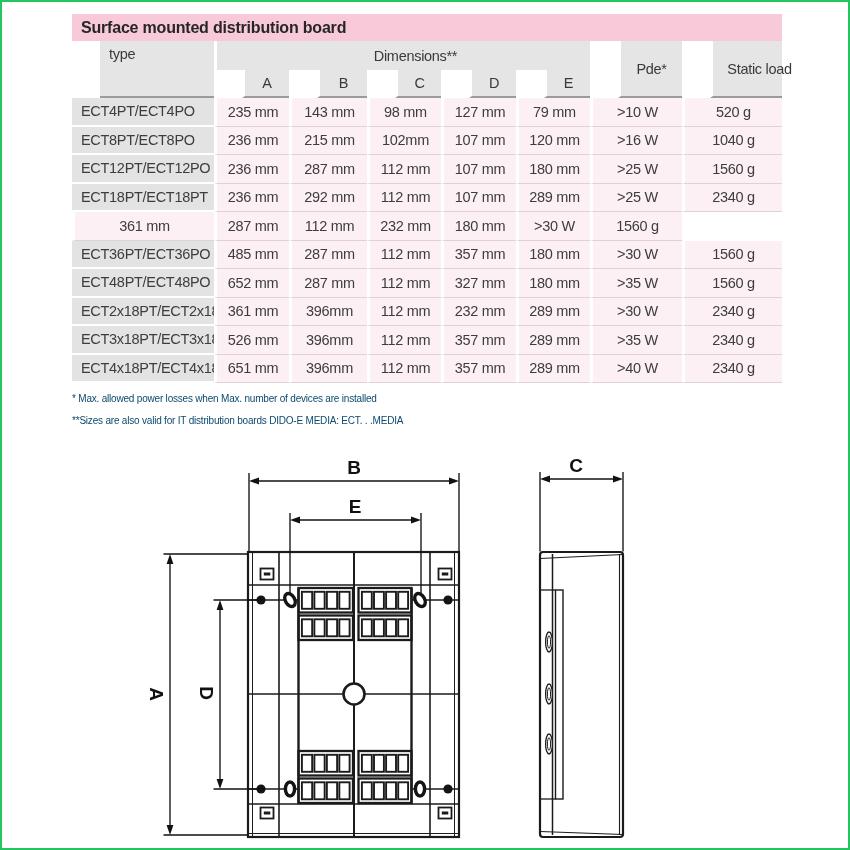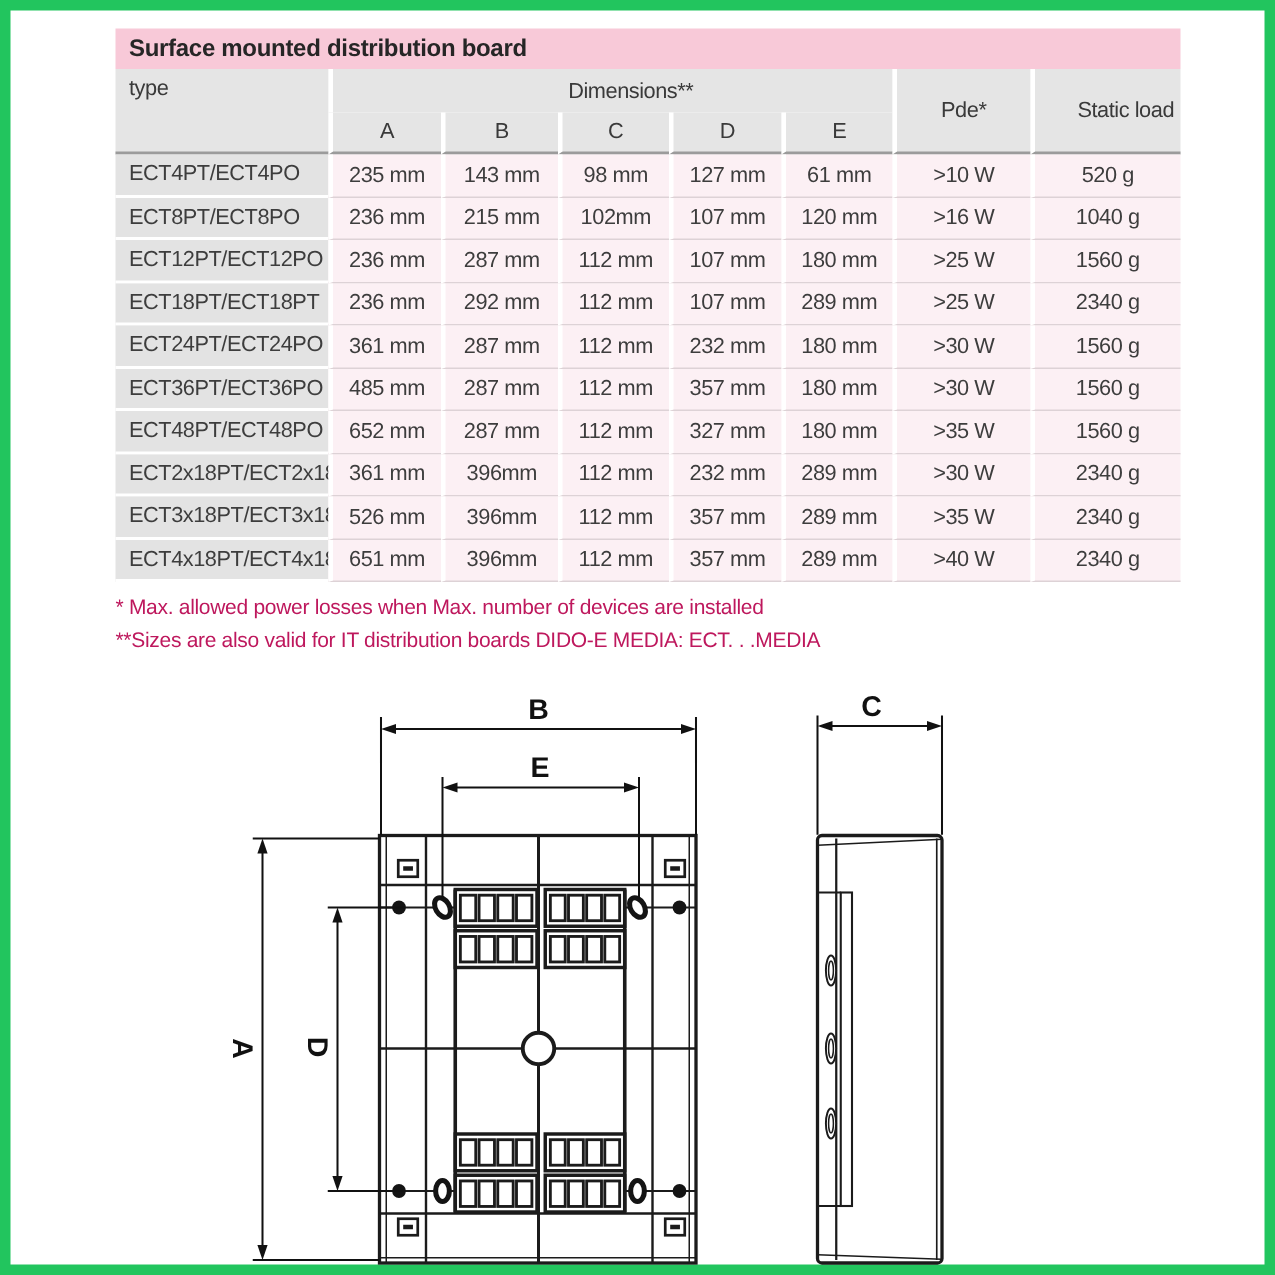--- a/index.html
+++ b/index.html
@@ -1,21 +1,21 @@
 <!DOCTYPE html>
 <html style="--title-bg: #f8c9d8; --title-text: #262626; --header-bg: #e5e5e5; --type-col-bg: #e3e3e3; --data-cell-bg: #fcf0f4; --header-rule: #9b9b9b; --row-rule: #ddd2d6;"><head>
 <meta charset="utf-8">
 <style>
   html,body{margin:0;padding:0;}
   body{
     width:850px;height:850px;position:relative;background:#ffffff;
     font-family:"Liberation Sans", sans-serif;
     -webkit-font-smoothing:antialiased;
   }
-  .page{position:absolute;inset:0;border:7px solid #22c55e;box-sizing:border-box;background:#fff;}
+  .page{position:absolute;inset:0;border:2px solid #22c55e;box-sizing:border-box;background:#fff;}
 
   
   .title-bar{
     position:absolute;left:70px;top:12px;width:710px;height:27px;
     background:var(--title-bg,#f8c9d8);
     color:var(--title-text,#262626);
     font-weight:bold;font-size:16px;line-height:27px;
     padding-left:9px;box-sizing:border-box;letter-spacing:-0.2px;
   }
 
@@ -26,21 +26,21 @@
     display:grid;grid-template-columns:142px 75px 78px 74px 75px 74px 92px 100px;
     grid-template-rows:29px 28px;
   }
   .hc{
     background:var(--header-bg,#e5e5e5);
     font-size:14.5px;color:#3a3a3a;letter-spacing:-0.3px;
     display:flex;align-items:center;justify-content:center;
     box-sizing:border-box;white-space:nowrap;
   }
   .hc.gap{border-left:3px solid #fff;}
-  .hc.rule{border-bottom:2px solid var(--header-rule,#9b9b9b);}
+  .hc.rule{border-bottom:2px solid var(--header-rule,#9b9b9b);margin-left:28px;}
   .h-type{grid-column:1;grid-row:1/3;justify-content:flex-start;align-items:flex-start;padding:5px 0 0 9px;}
   .h-dims{grid-column:2/7;grid-row:1;padding-left:24px;}
   .h-a{grid-column:2;grid-row:2;} .h-b{grid-column:3;grid-row:2;}
   .h-c{grid-column:4;grid-row:2;} .h-d{grid-column:5;grid-row:2;}
   .h-e{grid-column:6;grid-row:2;}
   .h-pde{grid-column:7;grid-row:1/3;}
   .h-static{grid-column:8;grid-row:1/3;padding-left:24px;}
 
   .tbody{position:absolute;left:70px;top:96px;width:714px;}
   .trow{height:28.5px;}
@@ -55,21 +55,21 @@
   }
   .c.data{
     background:var(--data-cell-bg,#fcf0f4);
     border-left:3px solid #ffffff;
     border-bottom:1px solid var(--row-rule,#ddd2d6);
   }
 
   
   .footnotes{
     position:absolute;left:70px;top:386px;width:710px;
-    font-size:14px;color:#be185d;line-height:22px;letter-spacing:-0.2px;
+    font-size:10px;color:#0c4a6e;line-height:22px;letter-spacing:-0.2px;
   }
 
   svg text{font-family:"Liberation Sans", sans-serif;}
 </style>
 </head>
 <body>
 
 <div class="page">
 
   <div class="title-bar">Surface mounted distribution board</div>
@@ -86,21 +86,21 @@
     <div class="hc h-static gap rule">Static load</div>
   </div>
 
   <div class="tbody">
       <div class="trow cols">
         <div class="c type">ECT4PT/ECT4PO</div>
         <div class="c data">235 mm</div>
         <div class="c data">143 mm</div>
         <div class="c data">98 mm</div>
         <div class="c data">127 mm</div>
-        <div class="c data">61 mm</div>
+        <div class="c data">79 mm</div>
         <div class="c data">&gt;10 W</div>
         <div class="c data">520 g</div>
       </div>
       <div class="trow cols">
         <div class="c type">ECT8PT/ECT8PO</div>
         <div class="c data">236 mm</div>
         <div class="c data">215 mm</div>
         <div class="c data">102mm</div>
         <div class="c data">107 mm</div>
         <div class="c data">120 mm</div>
@@ -121,21 +121,20 @@
         <div class="c type">ECT18PT/ECT18PT</div>
         <div class="c data">236 mm</div>
         <div class="c data">292 mm</div>
         <div class="c data">112 mm</div>
         <div class="c data">107 mm</div>
         <div class="c data">289 mm</div>
         <div class="c data">&gt;25 W</div>
         <div class="c data">2340 g</div>
       </div>
       <div class="trow cols">
-        <div class="c type">ECT24PT/ECT24PO</div>
         <div class="c data">361 mm</div>
         <div class="c data">287 mm</div>
         <div class="c data">112 mm</div>
         <div class="c data">232 mm</div>
         <div class="c data">180 mm</div>
         <div class="c data">&gt;30 W</div>
         <div class="c data">1560 g</div>
       </div>
       <div class="trow cols">
         <div class="c type">ECT36PT/ECT36PO</div>

